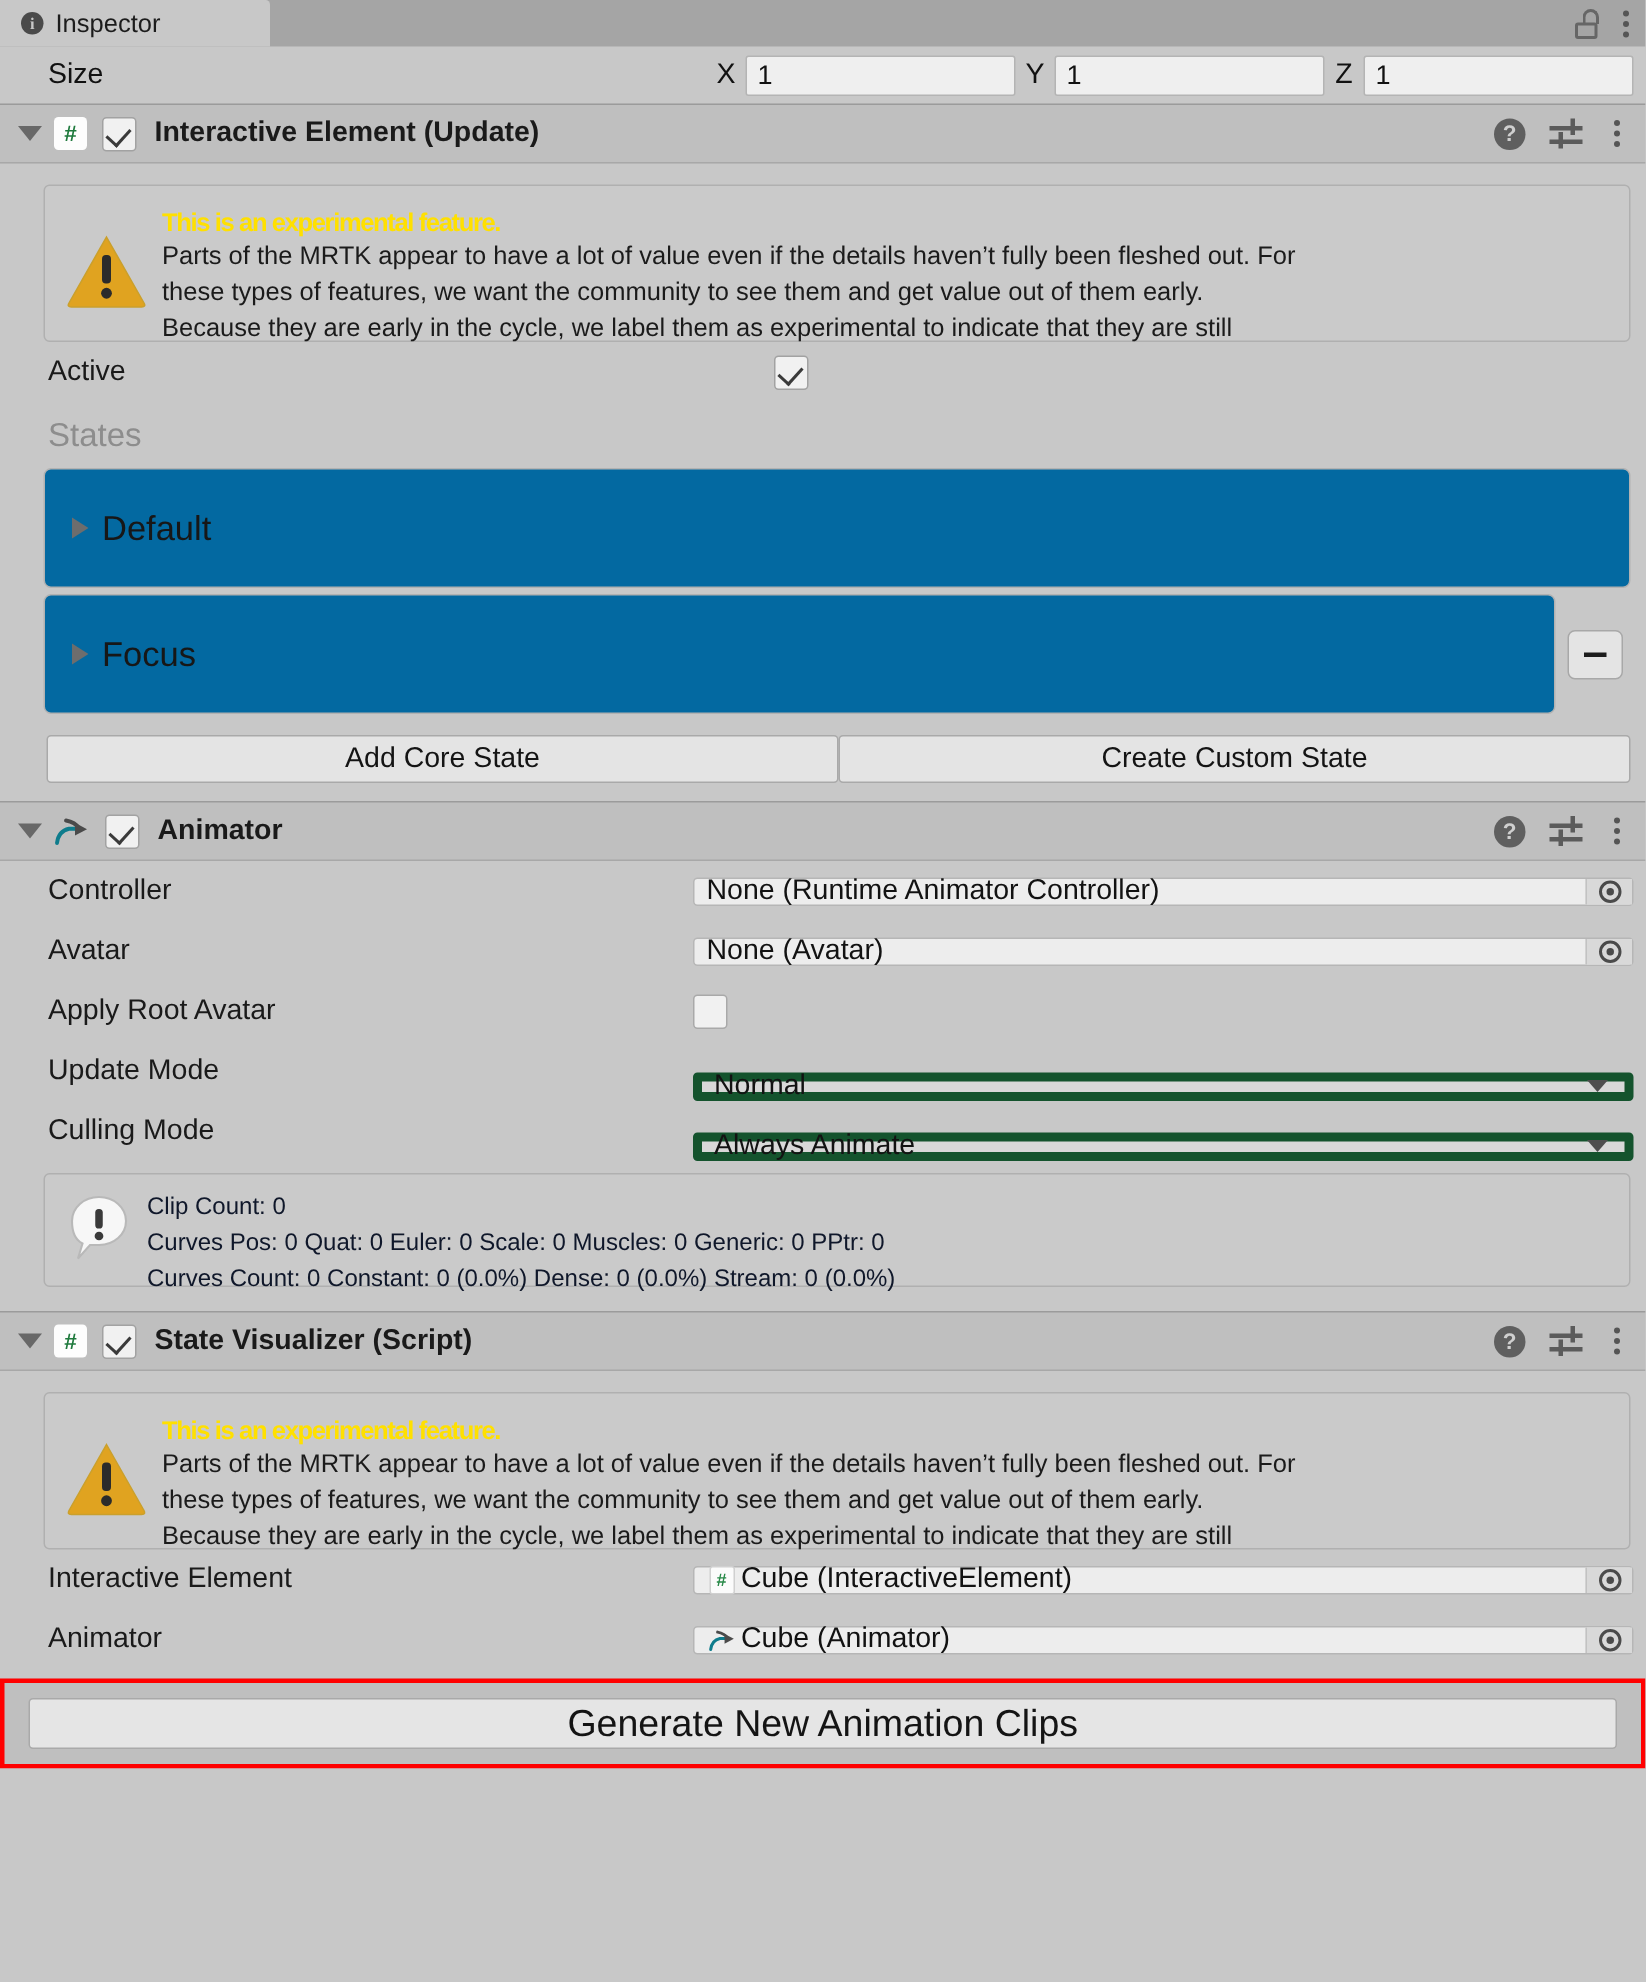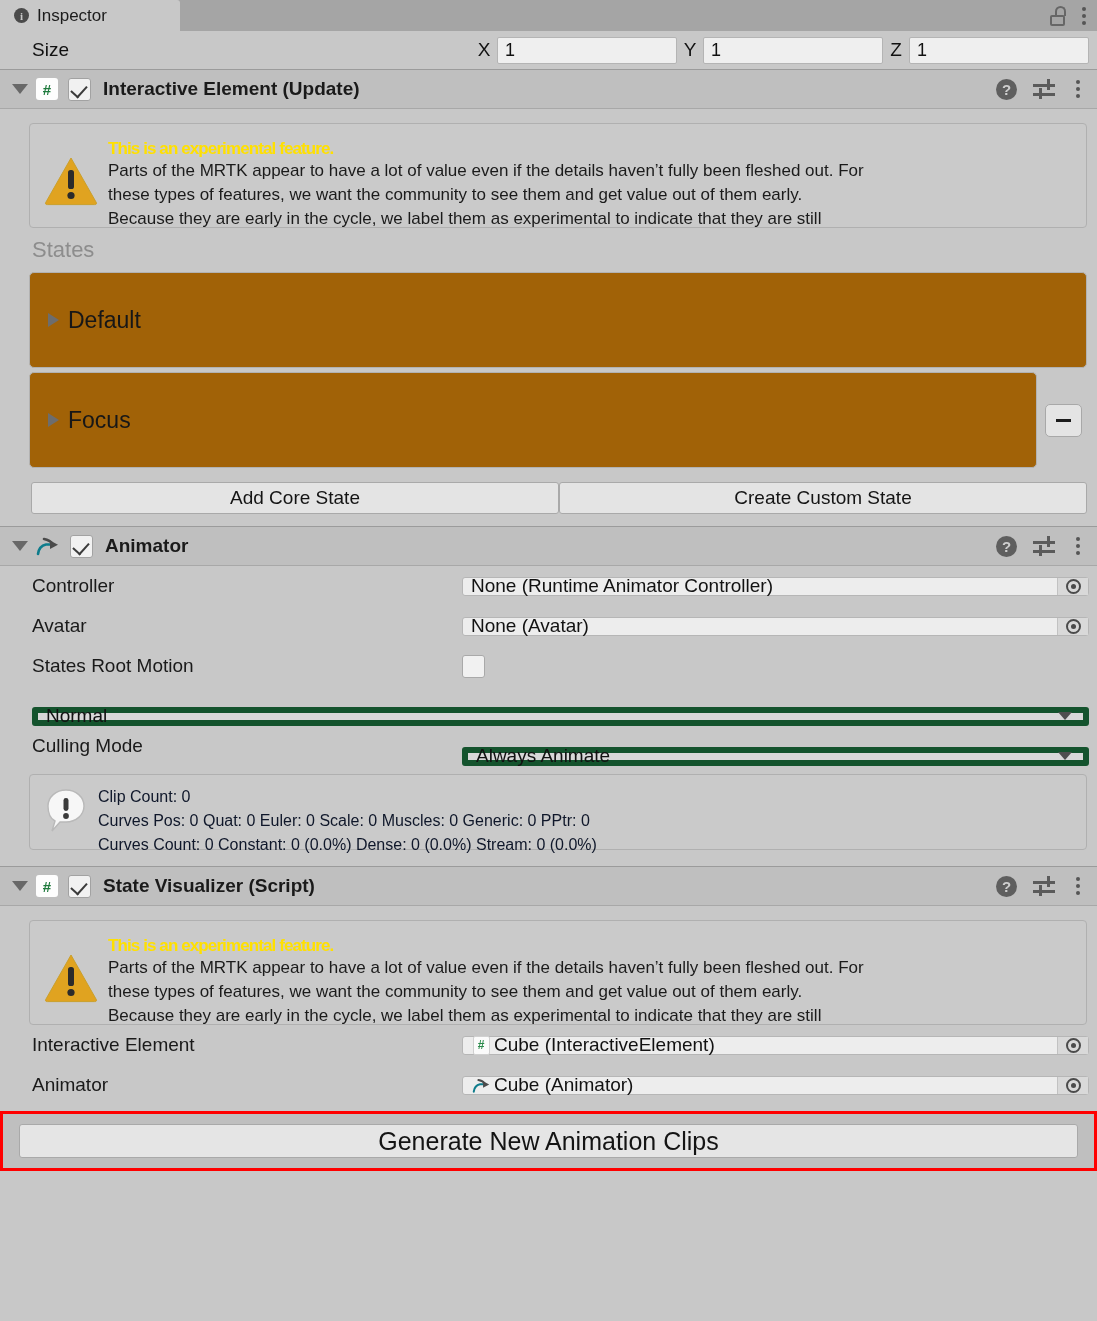--- a/index.html
+++ b/index.html
@@ -316,22 +316,22 @@
 
   
   .state-card-wrap {
     display: flex;
     align-items: center;
     padding: 0 10px 0 29px;
     margin-bottom: 4px;
   }
   .state-card {
     flex: 1;
-    height: 96px;
-    background: #a16207;
+    height: 80px;
+    background: #0369a1;
     border: 1px solid #b2b2b2;
     border-radius: 5px;
     display: flex;
     align-items: center;
     padding-left: 18px;
     box-sizing: border-box;
   }
   .state-card.narrow { flex: none; width: 1008px; }
   .state-tri {
     width: 0; height: 0;
@@ -581,20 +581,24 @@
         </svg>
       </div>
       <div class="warn-text">
         <div class="warn-title">This is an experimental feature.</div>
         <div class="warn-body">Parts of the MRTK appear to have a lot of value even if the details haven’t fully been fleshed out. For</div>
         <div class="warn-body">these types of features, we want the community to see them and get value out of them early.</div>
         <div class="warn-body">Because they are early in the cycle, we label them as experimental to indicate that they are still</div>
       </div>
     </div>
 
+    <div class="prop-row">
+      <div class="prop-label">Active</div>
+      <div class="active-chk"></div>
+    </div>
 
     <div class="states-header">States</div>
 
     <div class="state-card-wrap">
       <div class="state-card">
         <div class="state-tri"></div>
         <div class="state-name">Default</div>
       </div>
     </div>
 
@@ -658,24 +662,25 @@
       <div class="field objfield">
         <span>None (Avatar)</span>
         <span class="obj-picker">
             <span class="ring">
               <i></i>
             </span>
           </span>
       </div>
     </div>
     <div class="arow">
-      <div class="prop-label">States Root Motion</div>
+      <div class="prop-label">Apply Root Avatar</div>
       <div class="small-chk"></div>
     </div>
     <div class="arow">
+      <div class="prop-label">Update Mode</div>
       <div class="field dropdown">
         <span>Normal</span>
         <span class="dd-arrow"></span>
       </div>
     </div>
     <div class="arow">
       <div class="prop-label">Culling Mode</div>
       <div class="field dropdown">
         <span>Always Animate</span>
         <span class="dd-arrow"></span>

